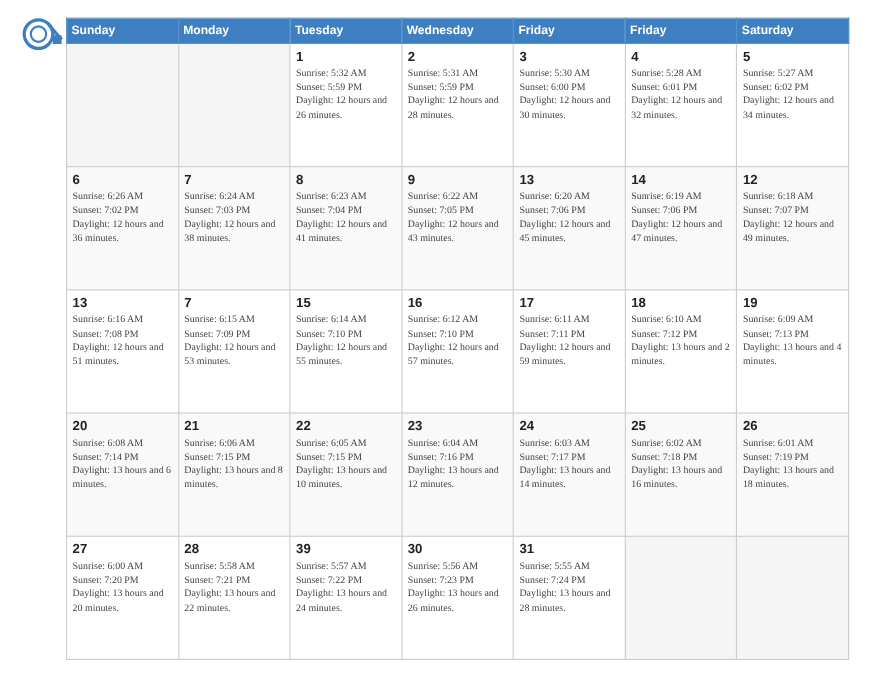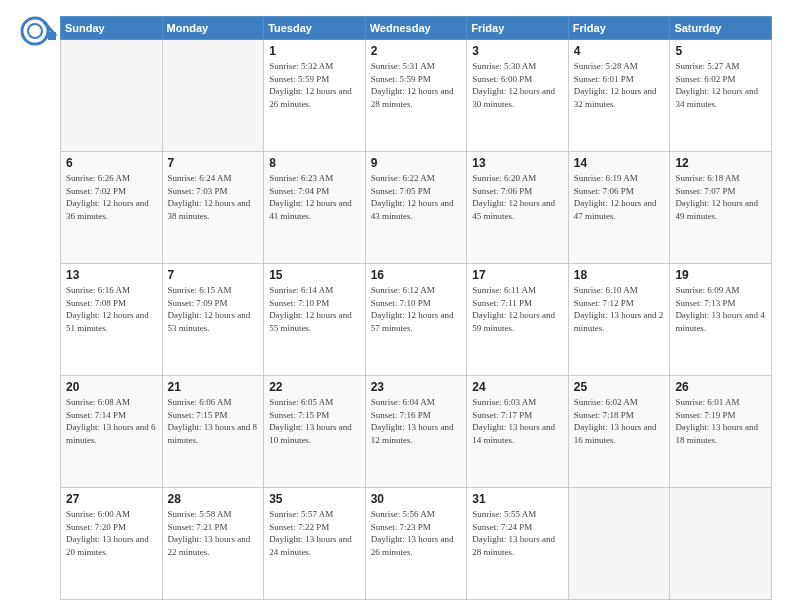--- a/index.html
+++ b/index.html
@@ -239,21 +239,21 @@
         <tr class="row-odd">
           <td>
             <span class="day-number">27</span>
             <div class="day-info">Sunrise: 6:00 AM<br>Sunset: 7:20 PM<br>Daylight: 13 hours and 20 minutes.</div>
           </td>
           <td>
             <span class="day-number">28</span>
             <div class="day-info">Sunrise: 5:58 AM<br>Sunset: 7:21 PM<br>Daylight: 13 hours and 22 minutes.</div>
           </td>
           <td>
-            <span class="day-number">35</span>
+            <span class="day-number">39</span>
             <div class="day-info">Sunrise: 5:57 AM<br>Sunset: 7:22 PM<br>Daylight: 13 hours and 24 minutes.</div>
           </td>
           <td>
             <span class="day-number">30</span>
             <div class="day-info">Sunrise: 5:56 AM<br>Sunset: 7:23 PM<br>Daylight: 13 hours and 26 minutes.</div>
           </td>
           <td>
             <span class="day-number">31</span>
             <div class="day-info">Sunrise: 5:55 AM<br>Sunset: 7:24 PM<br>Daylight: 13 hours and 28 minutes.</div>
           </td>

